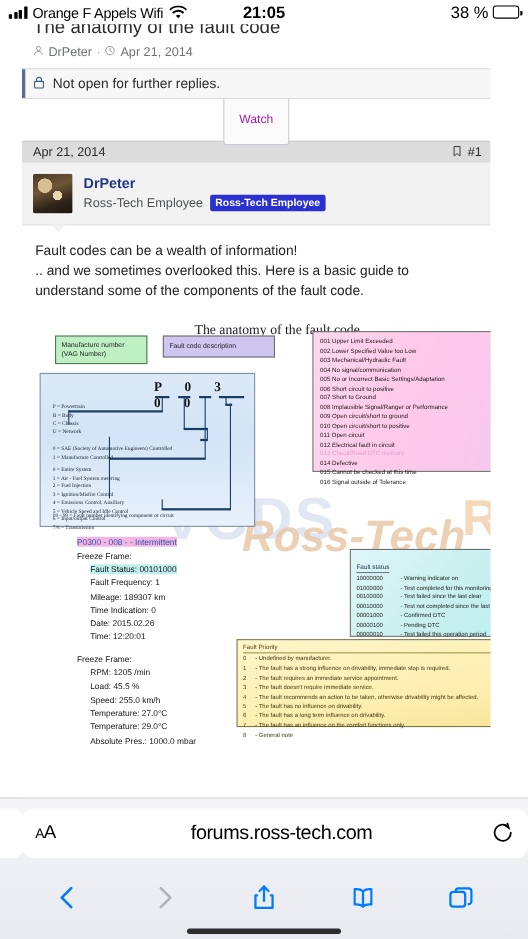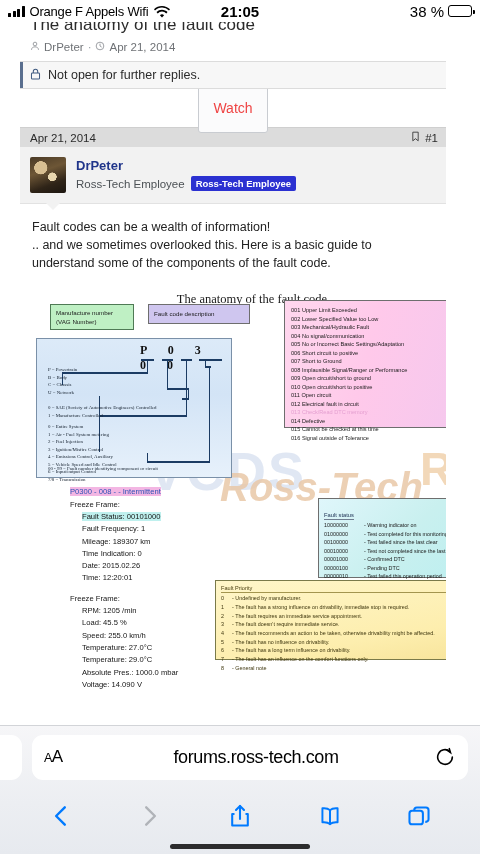--- a/index.html
+++ b/index.html
@@ -85,21 +85,21 @@
   #notice-bar::before {
     content:""; position:absolute; left:0; top:0; bottom:0; width:3px; background:#5a6f8f;
   }
 
   #watch-row {
     height: 38px; display: flex; align-items: center; justify-content: center;
     background: #fff;
   }
   #watch-button {
     border: 1px solid #c9ccd1; background: #fbfbfc; border-radius: 3px;
-    color: #ef4444; font-size: 14px; padding: 16px 14px; cursor: pointer;
+    color: #a21caf; font-size: 11px; padding: 16px 14px; cursor: pointer;
   }
 
   #post-datebar {
     background: #dcdcdc; height: 20px; display: flex; align-items: center;
     padding: 0 8px 0 10px; font-size: 11.5px; color: #2b2b2b;
     border-top: 1px solid #cfcfcf;
   }
   #post-number { margin-left: auto; display: flex; align-items: center; gap: 5px; }
 
   #post-head {
@@ -252,21 +252,21 @@
 
   
   #safari-chrome {
     position: absolute; left: 0; bottom: 0; width: 480px; height: 129px;
     background: linear-gradient(180deg,#f6f6f8 0%,#eceef2 60%,#e7eaef 100%);
     border-top: 1px solid #d2d4d8;
     z-index: 30;
   }
   #addr-row {
     height: 62px; display: flex; align-items: center;
-    padding: 0 12px; position: relative;
+    padding: 0 0; position: relative;
   }
   #prev-tab-peek {
     position: absolute; left: -14px; top: 9px; width: 36px; height: 45px;
     background: #fff; border-radius: 11px;
   }
   #addr-bar {
     position: relative; flex: 1; height: 45px; background: #fff;
     border-radius: 11px; display: flex; align-items: center;
     padding: 0 12px; margin-left: 20px;
   }
@@ -478,21 +478,20 @@
           <div class="ind2">Date: 2015.02.26</div>
           <div class="ind2">Time: 12:20:01</div>
           <div class="blank"></div>
           <div class="ind1">Freeze Frame:</div>
           <div class="ind2">RPM: 1205 /min</div>
           <div class="ind2">Load: 45.5 %</div>
           <div class="ind2">Speed: 255.0 km/h</div>
           <div class="ind2">Temperature: 27.0°C</div>
           <div class="ind2">Temperature: 29.0°C</div>
           <div class="ind2">Absolute Pres.: 1000.0 mbar</div>
-          <div class="ind2">Voltage: 14.090 V</div>
         </div>
 
         <div id="box-cyan">
           <span class="hdr">Fault status</span>
           <div id="cyan-rows">
               <div class="row"><b>10000000</b>- Warning indicator on</div>
               <div class="row"><b>01000000</b>- Test completed for this monitoring period</div>
               <div class="row"><b>00100000</b>- Test failed since the last clear</div>
               <div class="row"><b>00010000</b>- Test not completed since the last clear</div>
               <div class="row"><b>00001000</b>- Confirmed DTC</div>

